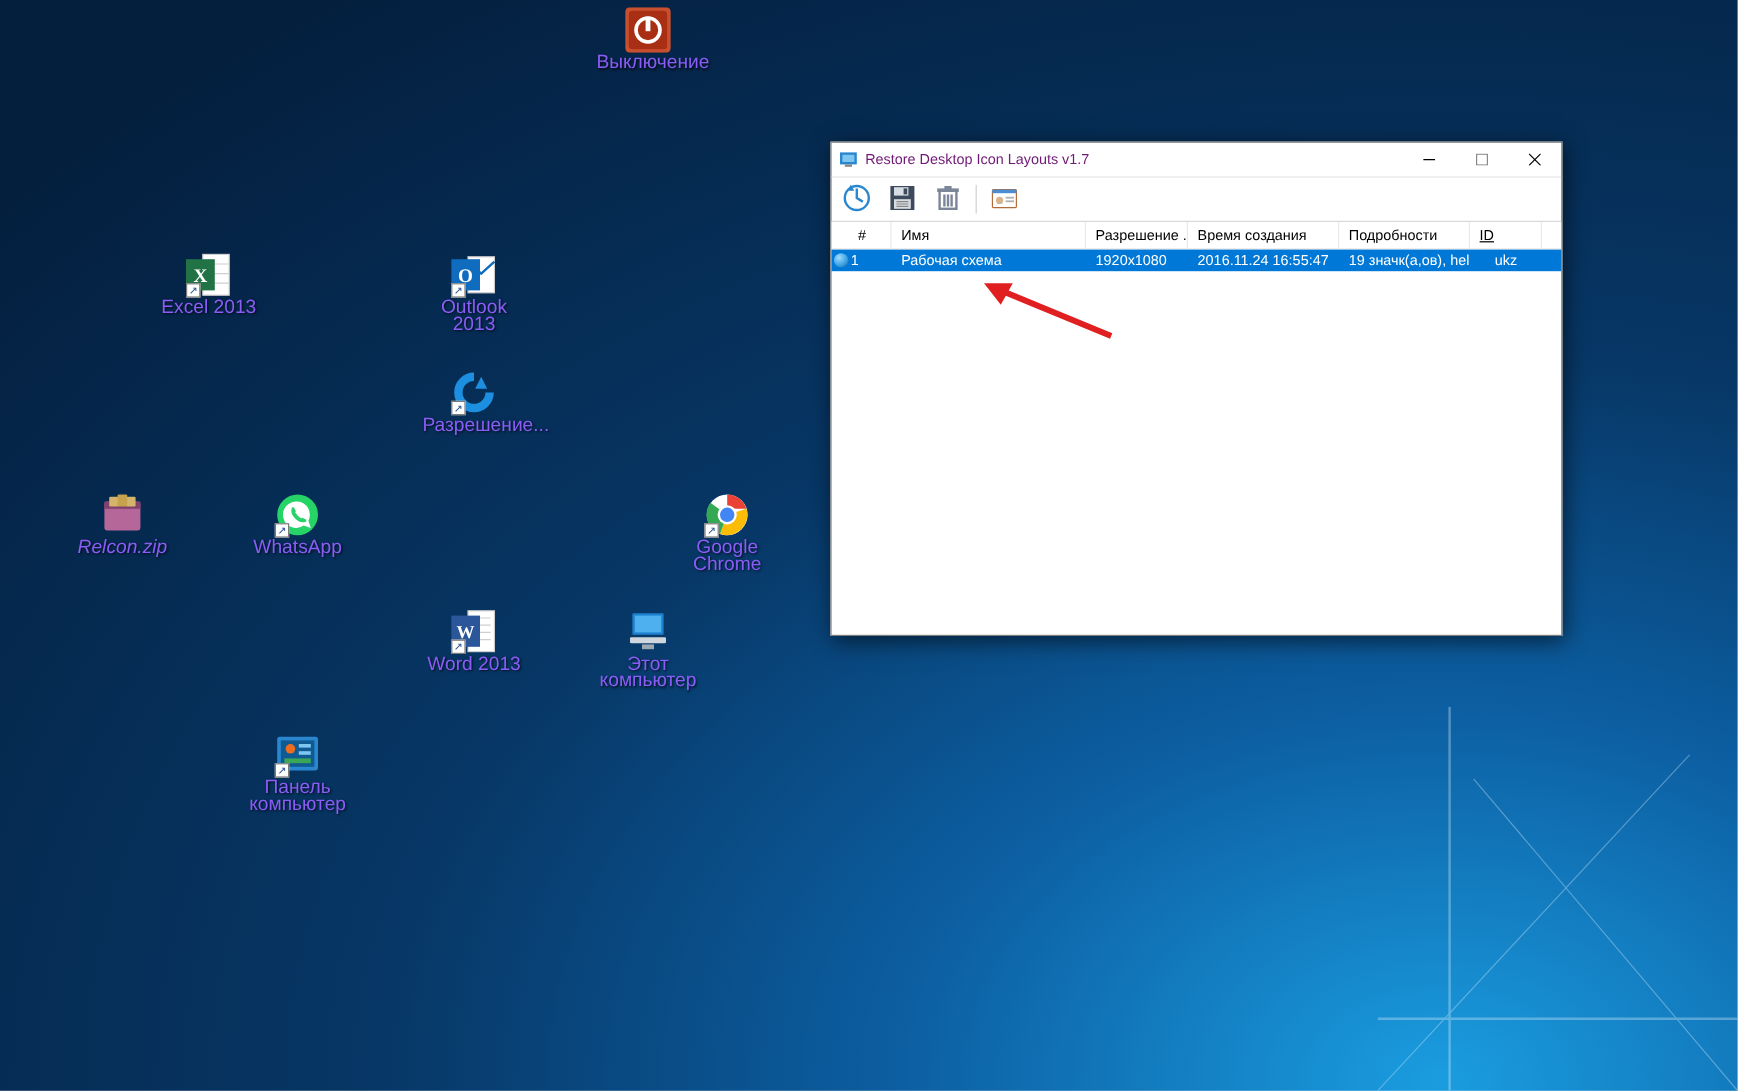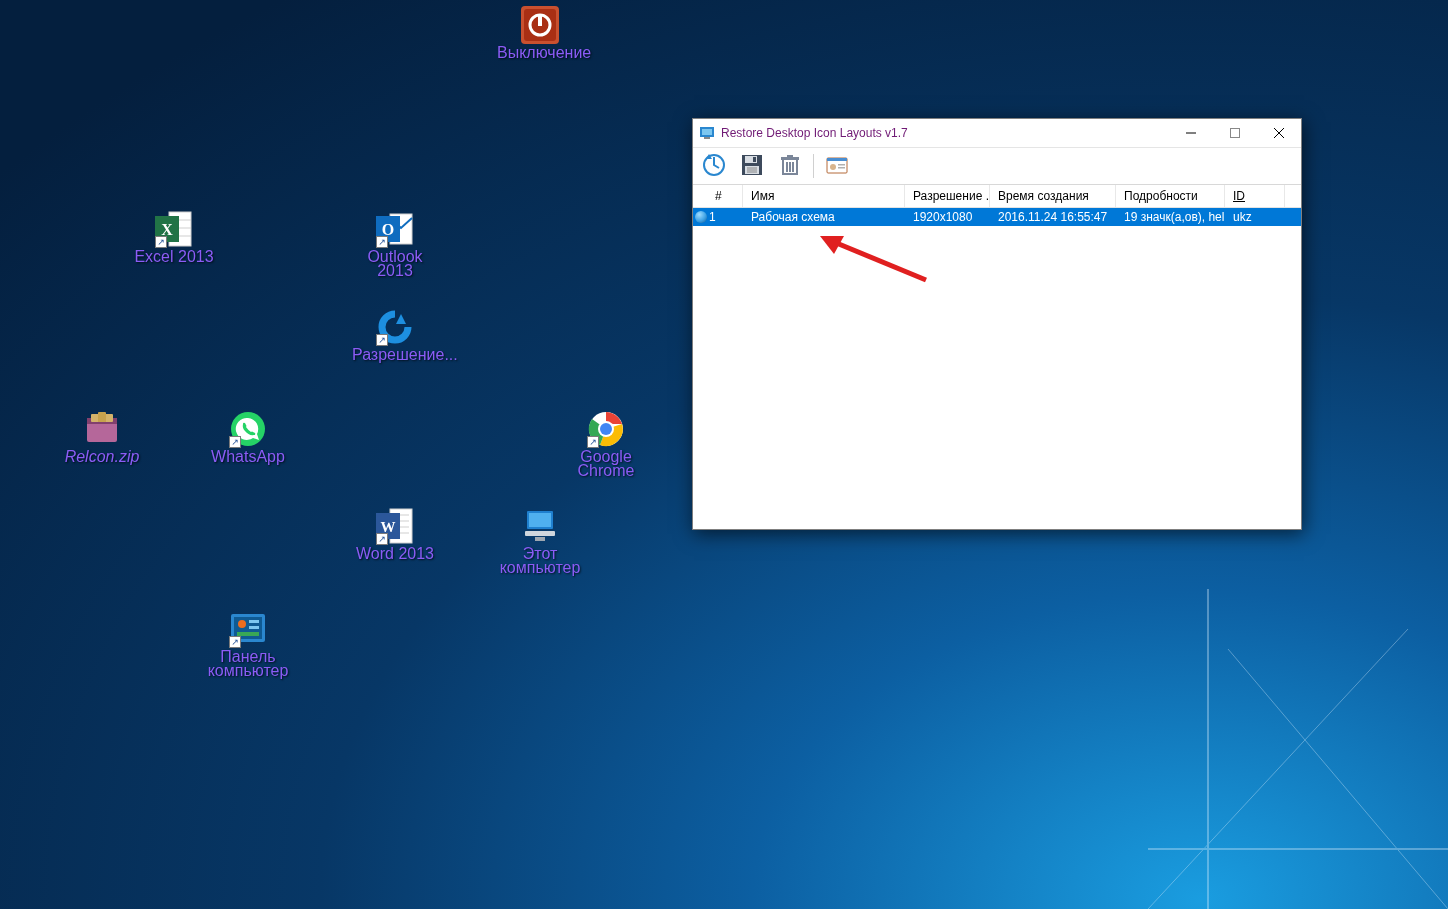--- a/index.html
+++ b/index.html
@@ -31,21 +31,21 @@
 .col.c5{width:60px;text-decoration:underline;}
 
 .list-row{display:flex;height:18px;align-items:center;font-size:12px;}
 .list-row.selected{background:#0078d7;color:#fff;}
 .list-row .cell{box-sizing:border-box;padding:0 8px;white-space:nowrap;overflow:hidden;}
 .cell.c0{width:50px;display:flex;align-items:center;gap:2px;padding-left:2px;}
 .cell.c1{width:162px;}
 .cell.c2{width:85px;}
 .cell.c3{width:126px;}
 .cell.c4{width:109px;}
-.cell.c5{width:60px;}
+.cell.c5{width:60px;text-align:center;}
 .row-circ{width:12px;height:12px;border-radius:50%;background:radial-gradient(circle at 35% 30%, #9edcff 0%, #3fa3e5 55%, #15568f 100%);}
 
 .arrow{position:absolute;pointer-events:none;}
 
 .beam{position:absolute;right:0;bottom:0;pointer-events:none;opacity:.35;}
 </style>
 </head>
 <body>
 
 <div class="desktop-icon" style="left:497px;top:6px;">

